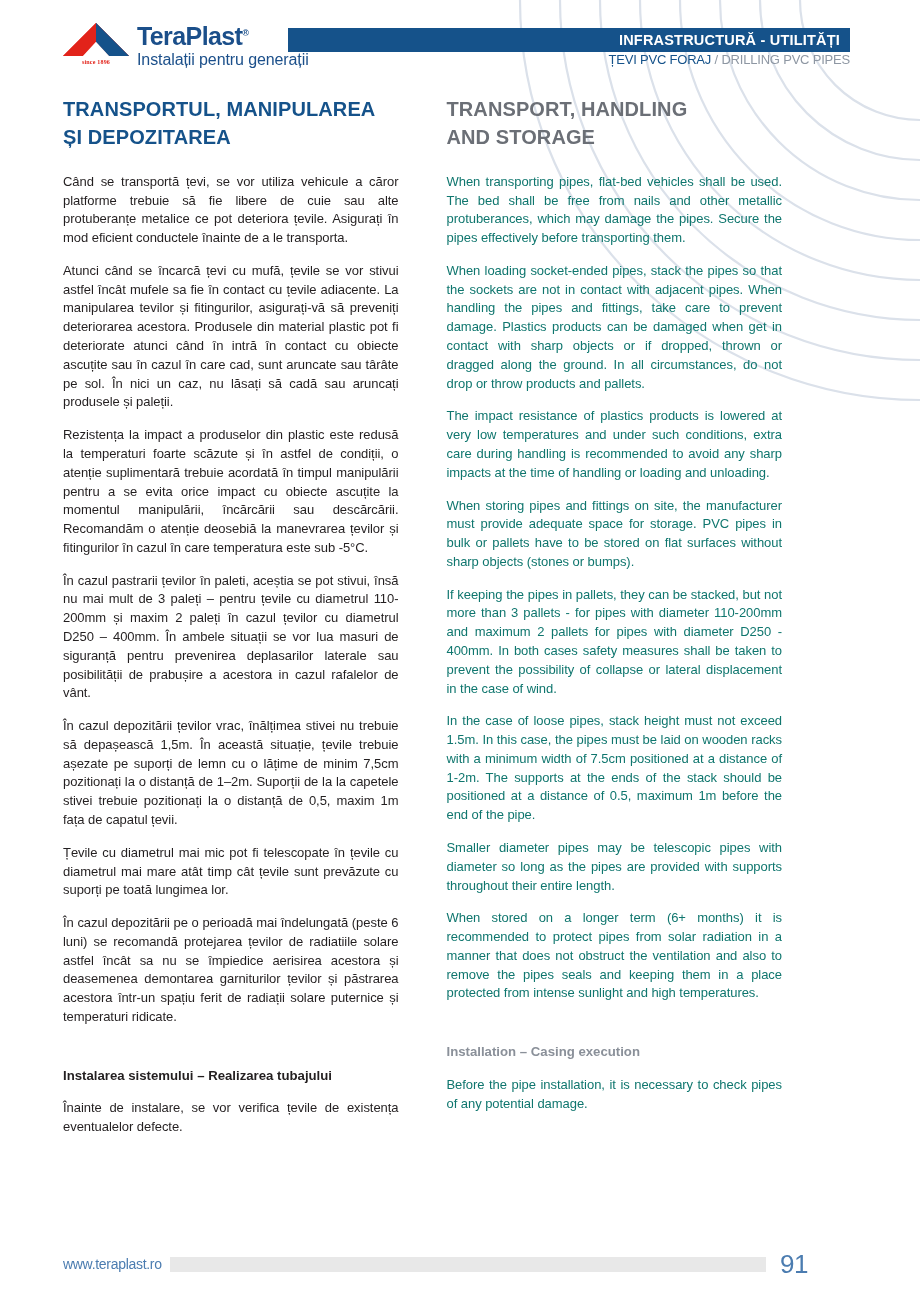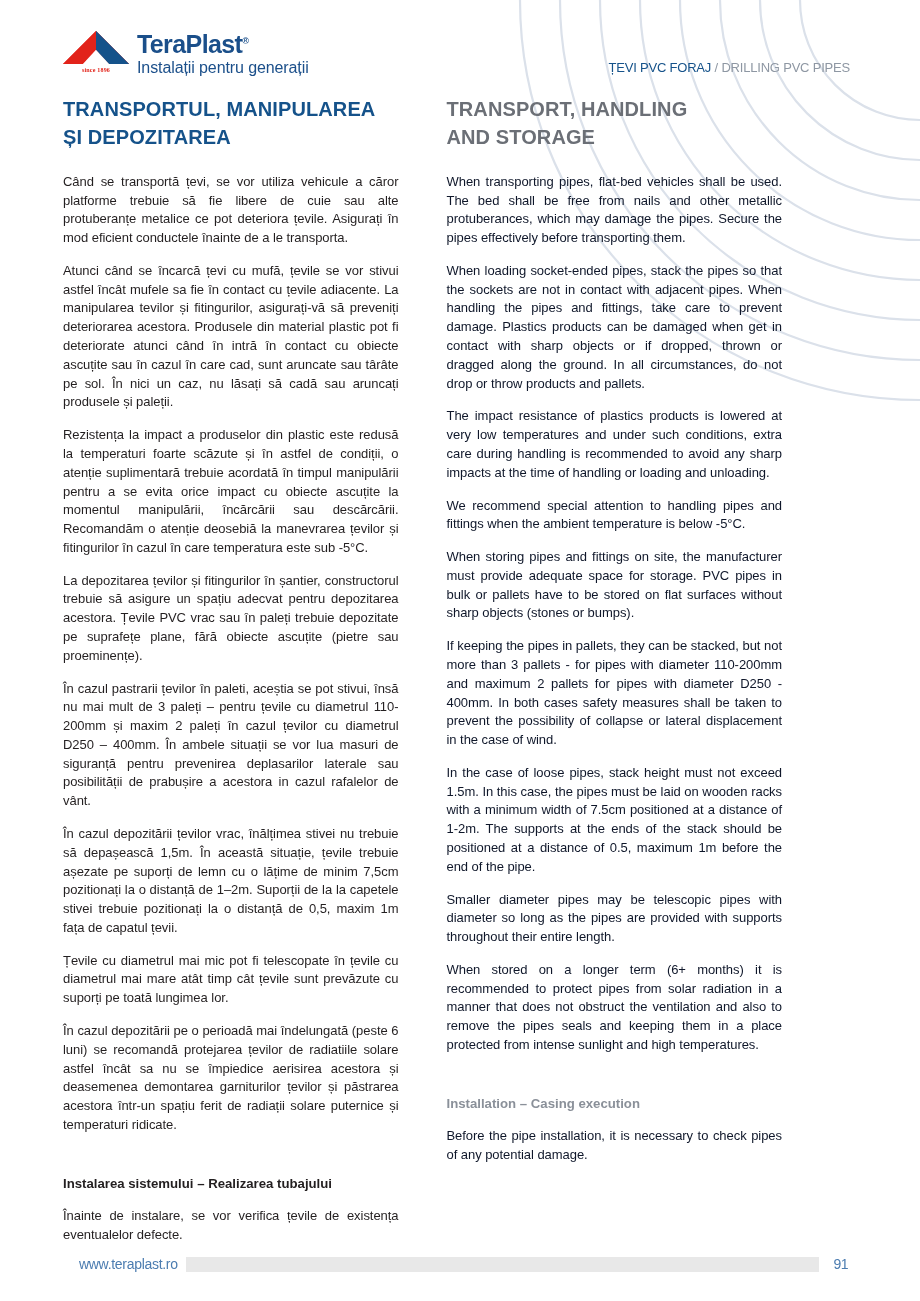--- a/index.html
+++ b/index.html
@@ -24,21 +24,21 @@
     width: 620px;
     height: 620px;
     pointer-events: none;
     z-index: 0;
   }
   .arcs svg { display: block; width: 100%; height: 100%; }
 
   
   .header {
     position: absolute;
-    top: 12px; left: 0;
+    top: 4px; left: 0;
     width: 920px;
     height: 72px;
     z-index: 3;
   }
   .logo-wrap {
     position: absolute;
     left: 63px;
     top: 19px;
     display: flex;
     align-items: flex-start;
@@ -145,38 +145,38 @@
   .col-en h1.sec-title { color: #6b6f76; }
 
   p.body {
     margin: 0 0 14px 0;
     font-size: 13px;
     line-height: 1.445;
     text-align: justify;
     letter-spacing: -0.05px;
   }
   .col-ro p.body { color: #231f20; }
-  .col-en p.body { color: #0f172a; }
+  .col-en p.body { color: #0f766e; }
 
   h2.sub-title {
     font-size: 13.2px;
     font-weight: bold;
     margin: 0 0 14px 0;
     line-height: 1.4;
   }
   .col-ro h2.sub-title { color: #231f20; }
   .col-en h2.sub-title { color: #8a9099; }
 
   .spacer-before-install { height: 26px; }
   .spacer-before-install-en { height: 26px; }
 
   
   .footer {
     position: absolute;
-    left: 16px;
+    left: 0;
     bottom: 22px;
     width: 892px;
     height: 30px;
     display: flex;
     align-items: center;
     z-index: 3;
     justify-content: center;
   }
   .footer-url {
     margin-left: 63px;
@@ -185,22 +185,22 @@
     letter-spacing: -0.3px;
     white-space: nowrap;
   }
   .footer-rule {
     flex: 1;
     height: 15px;
     background: #e8e8e8;
     margin: 0 14px 0 8px;
   }
   .footer-page {
-    margin-right: 60px;
-    font-size: 14px;
+    margin-right: 84px;
+    font-size: 26px;
     color: #4b7cb0;
     letter-spacing: -0.5px;
   }
 </style>
 </head>
 <body>
 
 <div class="arcs">
   <svg viewBox="0 0 620 620" xmlns="http://www.w3.org/2000/svg">
     <g fill="none" stroke="#dbe1ea" stroke-width="2.2">
@@ -228,60 +228,61 @@
         <polygon points="33,19 46,33 20,33" fill="#ffffff"></polygon>
       </svg>
       <div class="logo-since">since 1896</div>
     </div>
     <div class="logo-text">
       <div class="logo-name"><span>TeraPlast</span><span class="reg">®</span></div>
       <div class="logo-tag">Instalații pentru generații</div>
     </div>
   </div>
 
+  <div class="hdr-bar">
+    <span class="hdr-bar-label">INFRASTRUCTURĂ - UTILITĂȚI</span>
+  </div>
 
   <div class="hdr-sub">
     <span class="ro">ȚEVI PVC FORAJ</span><span class="en"> / </span><span class="en">DRILLING PVC PIPES</span>
   </div>
 </div>
 
 <div class="page">
   <div class="columns">
 
     <div class="col col-ro">
       <h1 class="sec-title">
         <span>TRANSPORTUL, MANIPULAREA</span><br>
         <span>ȘI DEPOZITAREA</span>
       </h1>
 
       <p class="body">Când se transportă țevi, se vor utiliza vehicule a căror platforme trebuie să fie libere de cuie sau alte protuberanțe metalice ce pot deteriora țevile. Asigurați în mod eficient conductele înainte de a le transporta.</p>
       <p class="body">Atunci când se încarcă țevi cu mufă, țevile se vor stivui astfel încât mufele sa fie în contact cu țevile adiacente. La manipularea tevilor și fitingurilor, asigurați-vă să preveniți deteriorarea acestora. Produsele din material plastic pot fi deteriorate atunci când în intră în contact cu obiecte ascuțite sau în cazul în care cad, sunt aruncate sau târâte pe sol. În nici un caz, nu lăsați să cadă sau aruncați produsele și paleții.</p>
       <p class="body">Rezistența la impact a produselor din plastic este redusă la temperaturi foarte scăzute și în astfel de condiții, o atenție suplimentară trebuie acordată în timpul manipulării pentru a se evita orice impact cu obiecte ascuțite la momentul manipulării, încărcării sau descărcării. Recomandăm o atenție deosebiă la manevrarea țevilor și fitingurilor în cazul în care temperatura este sub -5°C.</p>
-      <p class="body">La depozitarea țevilor și fitingurilor în șantier, constructorul trebuie să asigure un spațiu adecvat pentru depozitarea acestora. Țevile PVC vrac sau în paleți trebuie depozitate pe suprafețe plane, fără obiecte ascuțite (pietre sau proeminențe).</p>
       <p class="body">În cazul pastrarii țevilor în paleti, aceștia se pot stivui, însă nu mai mult de 3 paleți – pentru țevile cu diametrul 110-200mm și maxim 2 paleți în cazul țevilor cu diametrul D250 – 400mm. În ambele situații se vor lua masuri de siguranță pentru prevenirea deplasarilor laterale sau posibilității de prabușire a acestora in cazul rafalelor de vânt.</p>
       <p class="body">În cazul depozitării țevilor vrac, înălțimea stivei nu trebuie să depașească 1,5m. În această situație, țevile trebuie așezate pe suporți de lemn cu o lățime de minim 7,5cm pozitionați la o distanță de 1–2m. Suporții de la la capetele stivei trebuie pozitionați la o distanță de 0,5, maxim 1m fața de capatul țevii.</p>
       <p class="body">Țevile cu diametrul mai mic pot fi telescopate în țevile cu diametrul mai mare atât timp cât țevile sunt prevăzute cu suporți pe toată lungimea lor.</p>
       <p class="body">În cazul depozitării pe o perioadă mai îndelungată (peste 6 luni) se recomandă protejarea țevilor de radiatiile solare astfel încât sa nu se împiedice aerisirea acestora și deasemenea demontarea garniturilor țevilor și păstrarea acestora într-un spațiu ferit de radiații solare puternice și temperaturi ridicate.</p>
 
       <div class="spacer-before-install"></div>
 
       <h2 class="sub-title">Instalarea sistemului – Realizarea tubajului</h2>
       <p class="body">Înainte de instalare, se vor verifica țevile de existența eventualelor defecte.</p>
     </div>
 
     <div class="col col-en">
       <h1 class="sec-title">
         <span>TRANSPORT, HANDLING</span><br>
         <span>AND STORAGE</span>
       </h1>
 
       <p class="body">When transporting pipes, flat-bed vehicles shall be used. The bed shall be free from nails and other metallic protuberances, which may damage the pipes. Secure the pipes effectively before transporting them.</p>
       <p class="body">When loading socket-ended pipes, stack the pipes so that the sockets are not in contact with adjacent pipes. When handling the pipes and fittings, take care to prevent damage. Plastics products can be damaged when get in contact with sharp objects or if dropped, thrown or dragged along the ground. In all circumstances, do not drop or throw products and pallets.</p>
       <p class="body">The impact resistance of plastics products is lowered at very low temperatures and under such conditions, extra care during handling is recommended to avoid any sharp impacts at the time of handling or loading and unloading.</p>
-      <p class="body">We recommend special attention to handling pipes and fittings when the ambient temperature is below -5°C.</p>
       <p class="body">When storing pipes and fittings on site, the manufacturer must provide adequate space for storage. PVC pipes in bulk or pallets have to be stored on flat surfaces without sharp objects (stones or bumps).</p>
       <p class="body">If keeping the pipes in pallets, they can be stacked, but not more than 3 pallets - for pipes with diameter 110-200mm and maximum 2 pallets for pipes with diameter D250 - 400mm. In both cases safety measures shall be taken to prevent the possibility of collapse or lateral displacement in the case of wind.</p>
       <p class="body">In the case of loose pipes, stack height must not exceed 1.5m. In this case, the pipes must be laid on wooden racks with a minimum width of 7.5cm positioned at a distance of 1-2m. The supports at the ends of the stack should be positioned at a distance of 0.5, maximum 1m before the end of the pipe.</p>
       <p class="body">Smaller diameter pipes may be telescopic pipes with diameter so long as the pipes are provided with supports throughout their entire length.</p>
       <p class="body">When stored on a longer term (6+ months) it is recommended to protect pipes from solar radiation in a manner that does not obstruct the ventilation and also to remove the pipes seals and keeping them in a place protected from intense sunlight and high temperatures.</p>
 
       <div class="spacer-before-install-en"></div>
 
       <h2 class="sub-title">Installation – Casing execution</h2>
       <p class="body">Before the pipe installation, it is necessary to check pipes of any potential damage.</p>

